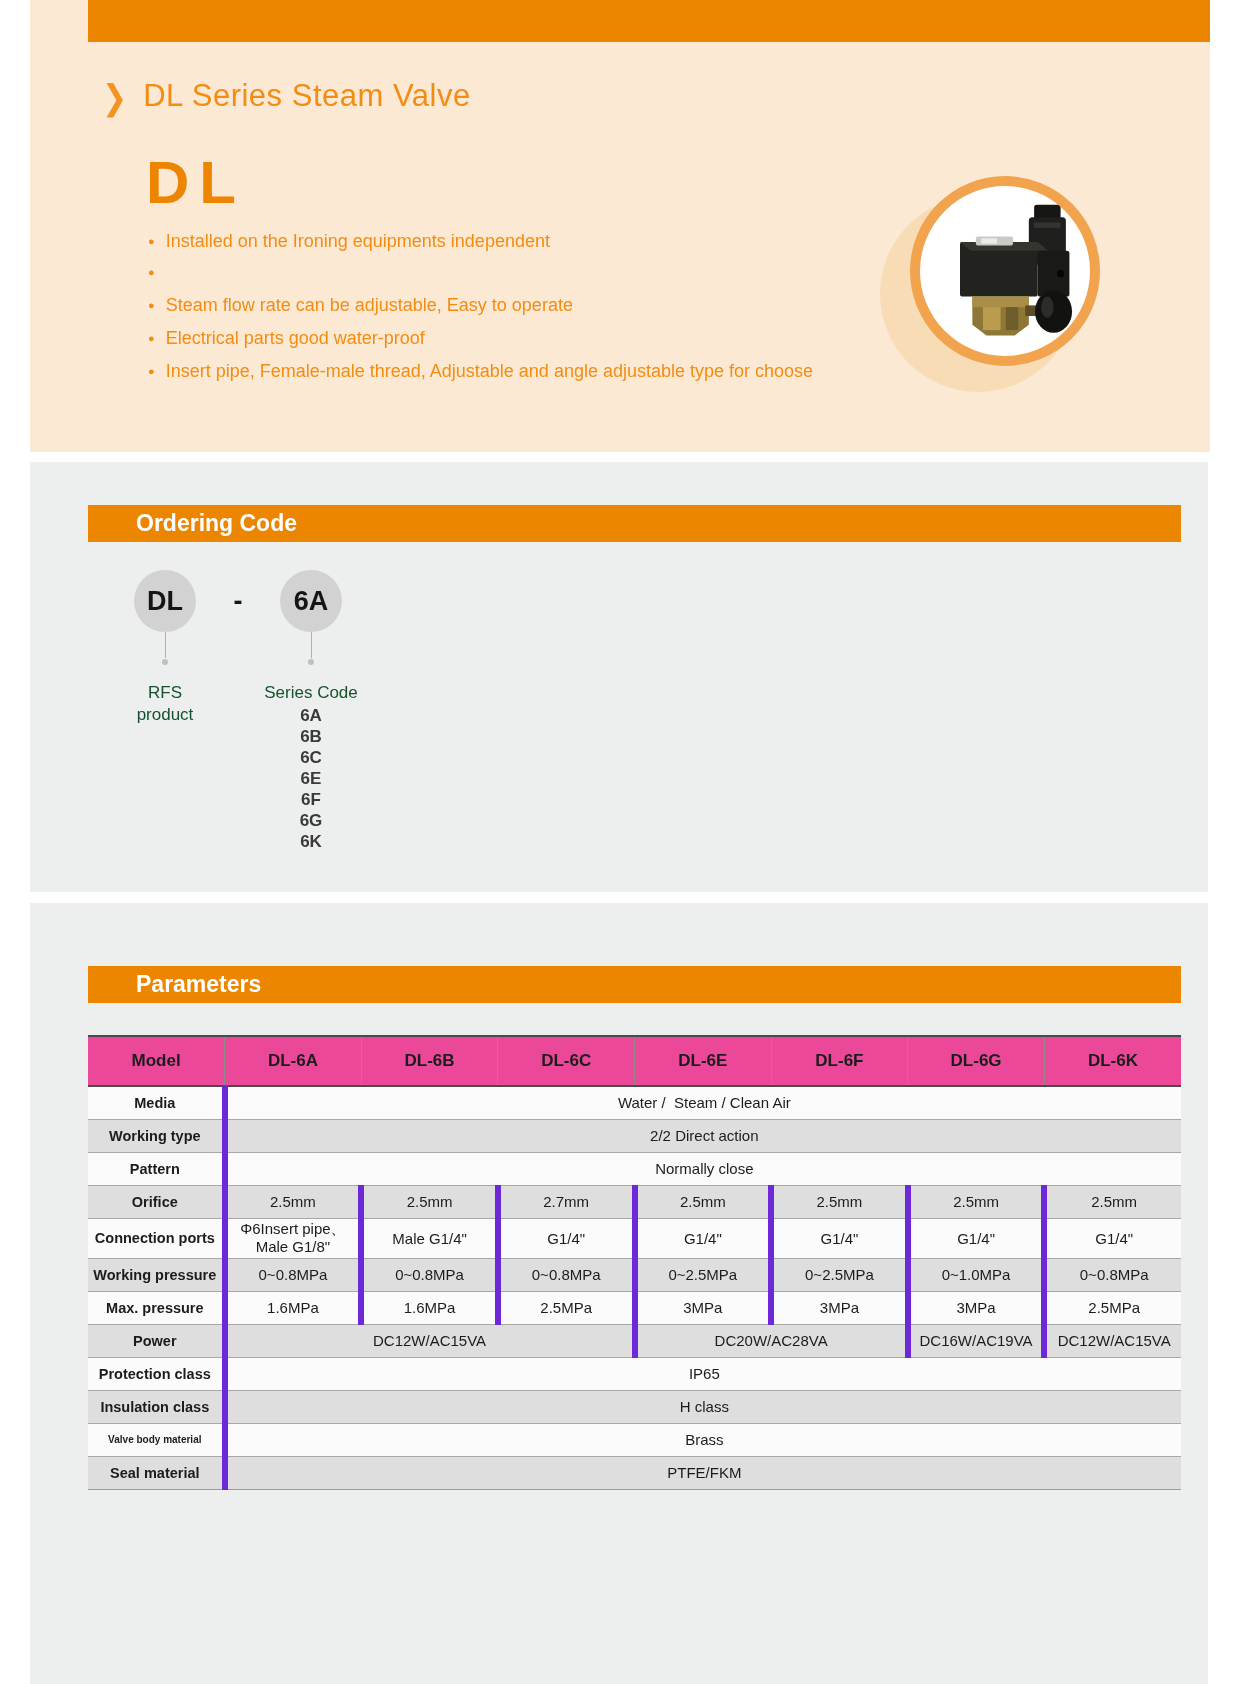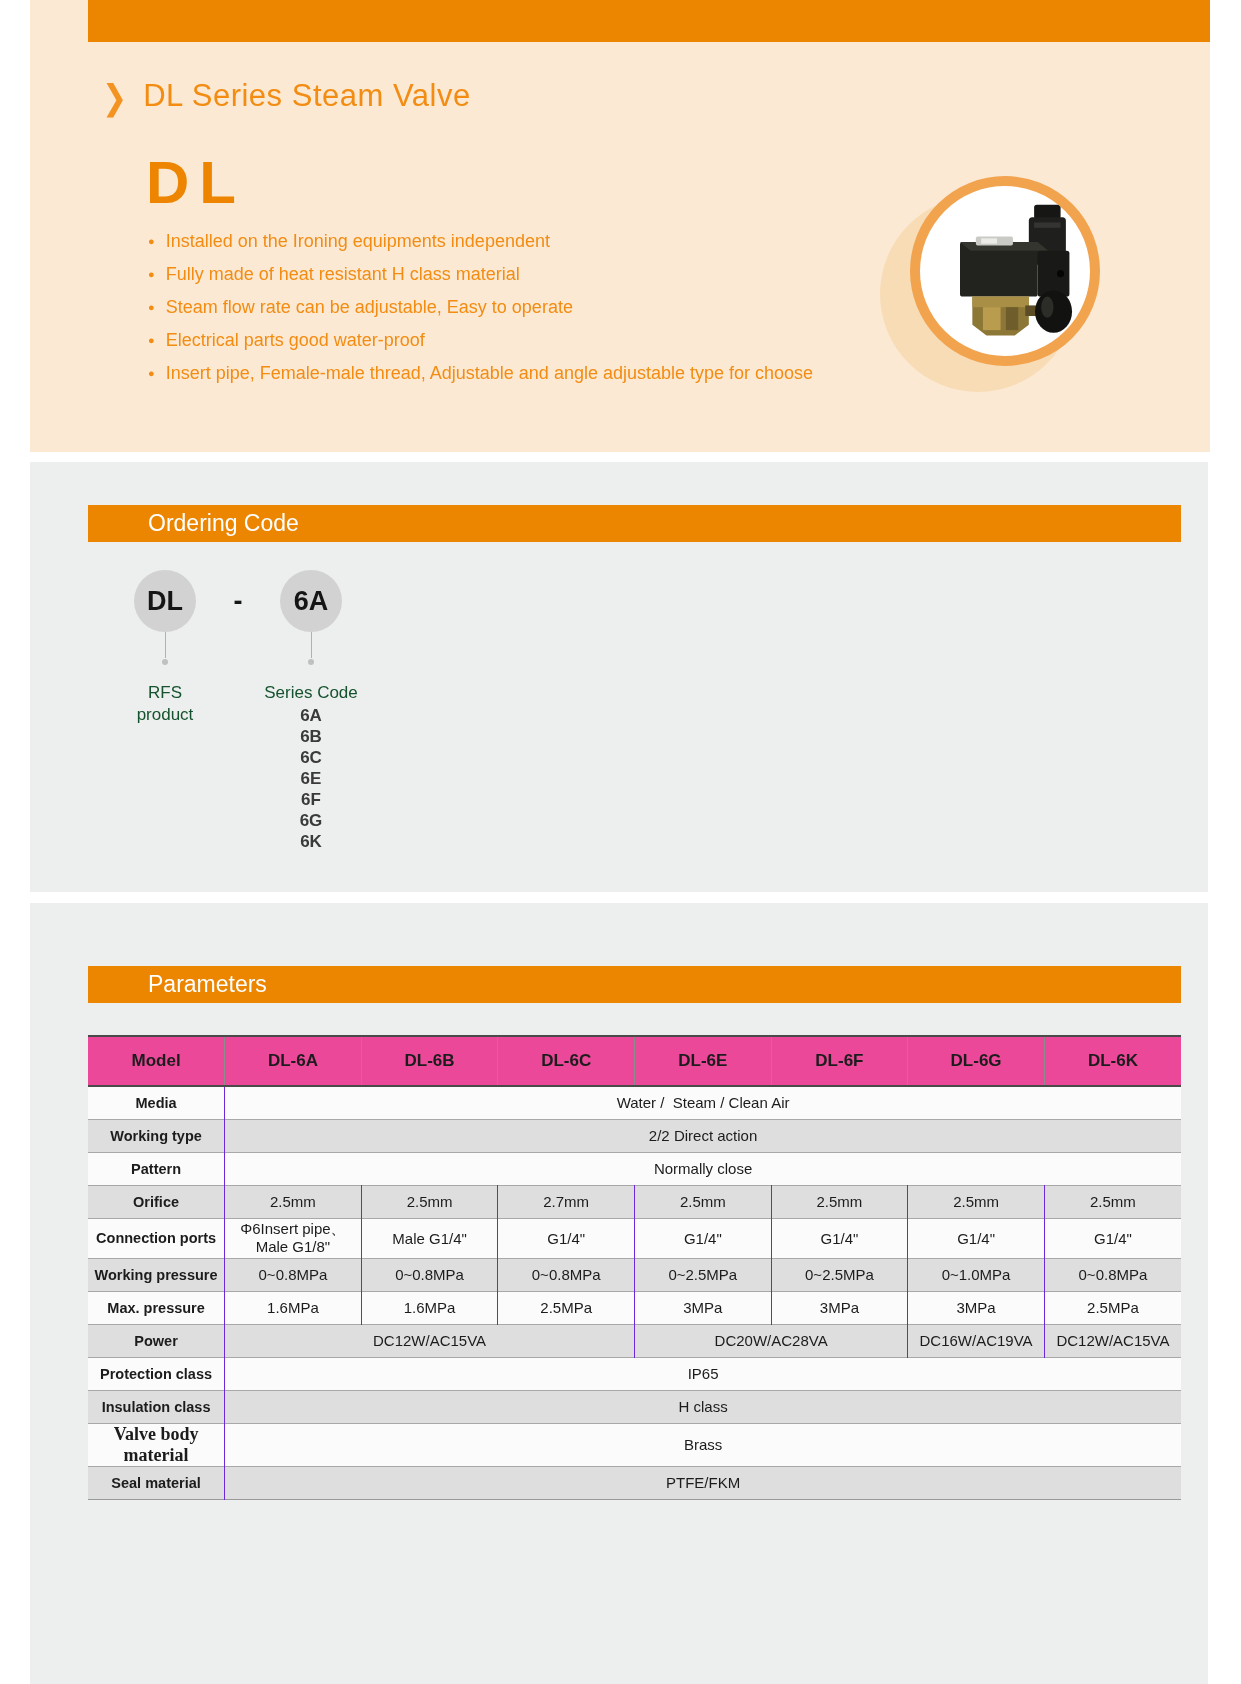--- a/index.html
+++ b/index.html
@@ -24,21 +24,21 @@
   .photo-ring { position:absolute; left:880px; top:176px; width:190px; height:190px;
                 border-radius:50%; background:#ffffff; border:10px solid #F2A34E;
                 display:flex; align-items:center; justify-content:center; overflow:hidden; }
 
   
   .panel { position:absolute; left:30px; width:1178px; background:#EDEEEE; }
   .panel-ordering { top:462px; height:430px; }
   .panel-parameters { top:903px; height:808px; }
   .section-bar { position:absolute; left:58px; width:1093px; height:37px; background:#EC8500;
                  display:flex; align-items:center; }
-  .section-bar span { color:#ffffff; font-size:23px; font-weight:normal; padding-left:60px; }
+  .section-bar span { color:#ffffff; font-size:23px; font-weight:bold; padding-left:48px; }
 
   
   .code-row { position:absolute; left:104px; top:108px; display:flex; align-items:center; }
   .code-circle { width:62px; height:62px; border-radius:50%; background:#D2D2D2;
                  display:flex; align-items:center; justify-content:center;
                  font-size:27px; font-weight:bold; color:#151515; }
   .code-dash { width:84px; text-align:center; font-size:27px; font-weight:bold; color:#151515; }
   .connector { position:absolute; width:110px; display:flex; flex-direction:column; align-items:center; }
   .connector .line { width:1px; height:26px; background:#b0b0b0; }
   .connector .enddot { width:6px; height:6px; border-radius:50%; background:#c0c0c0; margin-top:1px; }
@@ -56,23 +56,23 @@
                  border-collapse:collapse; table-layout:fixed; }
   .param-table col { width:12.5%; }
   .param-table th, .param-table td { text-align:center; vertical-align:middle;
                  font-size:15px; color:#1c1c1c; }
   .param-table thead th { background:#ec4899; height:50px; font-size:17px; font-weight:bold;
                  border-top:2px solid #4a4a4a; border-bottom:2px solid #4a4a4a; }
   .param-table thead th + th { border-left:1px solid #8c8c8c; }
   .param-table tbody tr { border-bottom:1px solid #a8a8a8;margin-left:45px; }
   .param-table tbody td { height:33px; background:#FBFBFB; white-space:pre-wrap; }
   .param-table tbody tr.alt td { background:#DEDEDE; }
-  .param-table tbody td + td { border-left:1px solid #6d28d9; }
+  .param-table tbody td + td { border-left:6px solid #6d28d9; }
   .param-table td.rowlabel { font-weight:bold; font-size:14.5px; border-left:none; }
-  .param-table td.rowlabel.small { font-size:18px;font-family:Liberation Serif, serif; }
+  .param-table td.rowlabel.small { font-size:10px; }
   .param-table td.tall { height:40px; line-height:1.2; }
   .param-table tbody tr:last-child { border-bottom:1px solid #9a9a9a; }
 </style>
 </head>
 <body>
 
 <div class="page">
 
   <div class="hero">
     <div class="hero-topbar"></div>
@@ -84,21 +84,20 @@
 
     <div class="hero-code">DL</div>
 
     <ul class="features">
         <li>
           <span class="dot">●</span>
           <span>Installed on the Ironing equipments independent</span>
         </li>
         <li>
           <span class="dot">●</span>
-          <span>Fully made of heat resistant H class material</span>
         </li>
         <li>
           <span class="dot">●</span>
           <span>Steam flow rate can be adjustable, Easy to operate</span>
         </li>
         <li>
           <span class="dot">●</span>
           <span>Electrical parts good water-proof</span>
         </li>
         <li>

